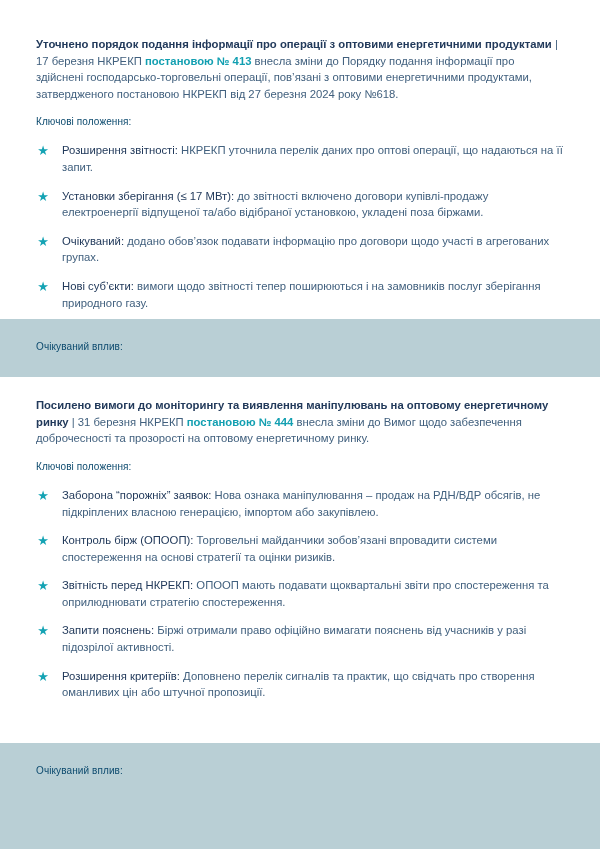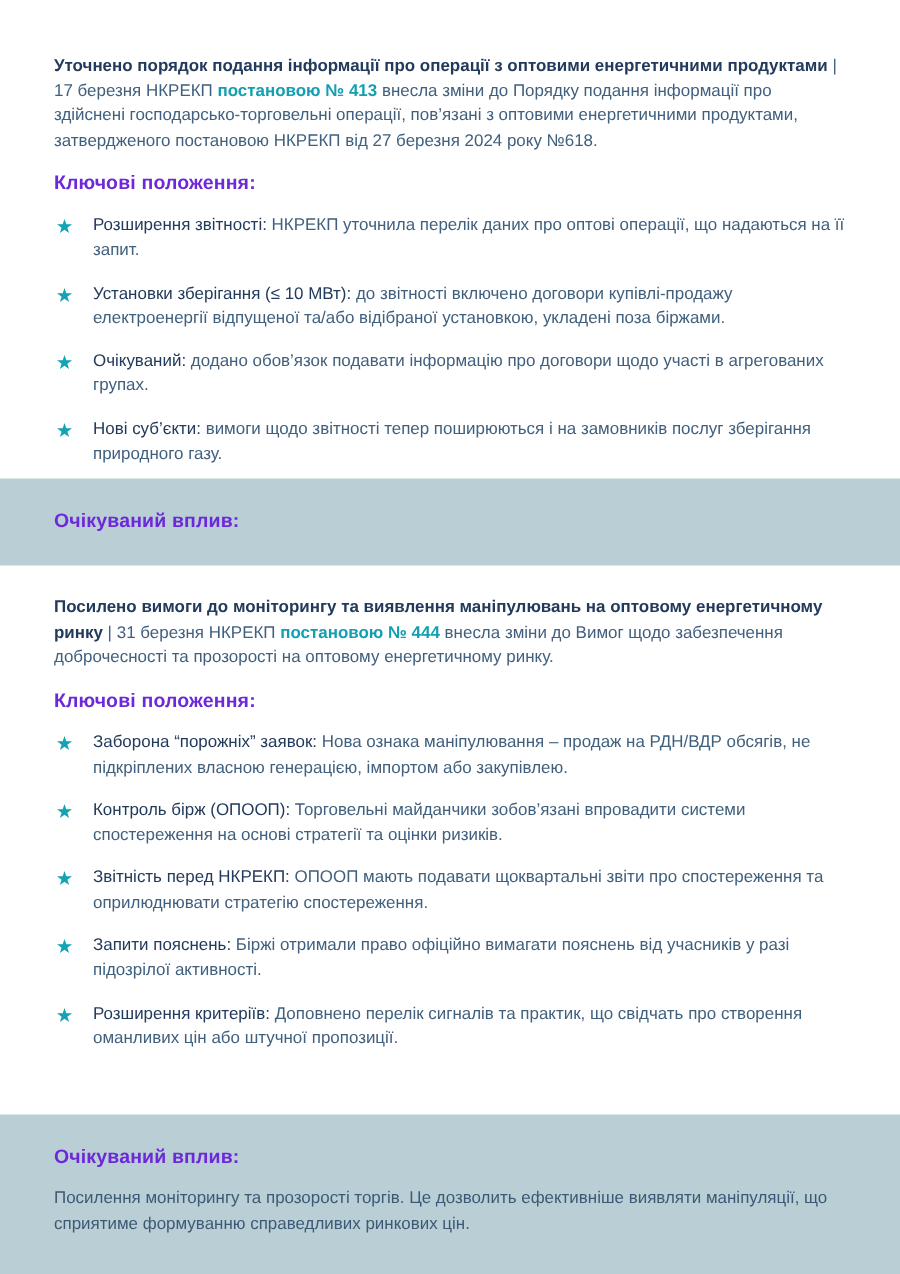--- a/index.html
+++ b/index.html
@@ -30,24 +30,24 @@
   strong.navy { color: #223a5b; font-weight: 700; }
   .decree {
     color: #129fb1;
     font-weight: 700;
     text-decoration: none;
     cursor: pointer;
   }
 
   h2.teal-heading {
     margin: 12px 0 0 0;
-    font-size: 13px;
+    font-size: 10px;
     line-height: 16px;
-    font-weight: 700;
-    color: #6d28d9;
+    font-weight: 400;
+    color: #0c4a6e;
     letter-spacing: 0.1px;
   }
 
   .bullets { margin-top: 2px; }
   .bullet { display: flex; margin-top: 12px; align-items: flex-start; }
   .star {
     flex: 0 0 14px;
     width: 14px;
     margin-right: 12px;
     margin-top: 1px;
@@ -94,21 +94,21 @@
 
   <h2 class="teal-heading pad">Ключові положення:</h2>
 
   <div class="bullets pad">
     <div class="bullet">
       <span class="star">★</span>
       <p><strong>Розширення звітності:</strong><span> НКРЕКП уточнила перелік даних про оптові операції, що надаються на її запит.</span></p>
     </div>
     <div class="bullet">
       <span class="star">★</span>
-      <p><strong>Установки зберігання (≤ 10 МВт):</strong><span> до звітності включено договори купівлі-продажу електроенергії відпущеної та/або відібраної установкою, укладені поза біржами.</span></p>
+      <p><strong>Установки зберігання (≤ 17 МВт):</strong><span> до звітності включено договори купівлі-продажу електроенергії відпущеної та/або відібраної установкою, укладені поза біржами.</span></p>
     </div>
     <div class="bullet">
       <span class="star">★</span>
       <p><strong>Очікуваний:</strong><span> додано обов’язок подавати інформацію про договори щодо участі в агрегованих групах.</span></p>
     </div>
     <div class="bullet">
       <span class="star">★</span>
       <p><strong>Нові суб’єкти:</strong><span> вимоги щодо звітності тепер поширюються і на замовників послуг зберігання природного газу.</span></p>
     </div>
   </div>
@@ -141,16 +141,15 @@
       <p><strong>Запити пояснень:</strong><span> Біржі отримали право офіційно вимагати пояснень від учасників у разі підозрілої активності.</span></p>
     </div>
     <div class="bullet">
       <span class="star">★</span>
       <p><strong>Розширення критеріїв:</strong><span> Доповнено перелік сигналів та практик, що свідчать про створення оманливих цін або штучної пропозиції.</span></p>
     </div>
   </div>
 
   <div class="band band-2">
     <h2 class="teal-heading">Очікуваний вплив:</h2>
-    <p class="impact-text">Посилення моніторингу та прозорості торгів. Це дозволить ефективніше виявляти маніпуляції, що сприятиме формуванню справедливих ринкових цін.</p>
   </div>
 
 </div>
 
 </body></html>

